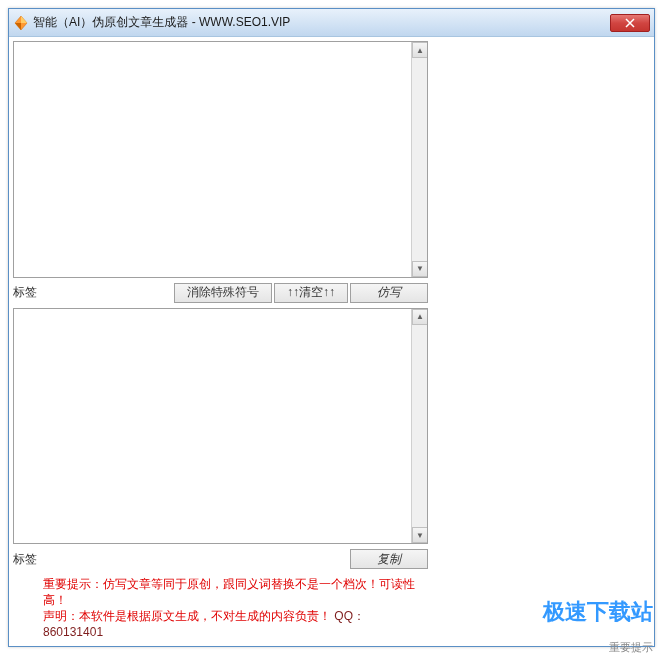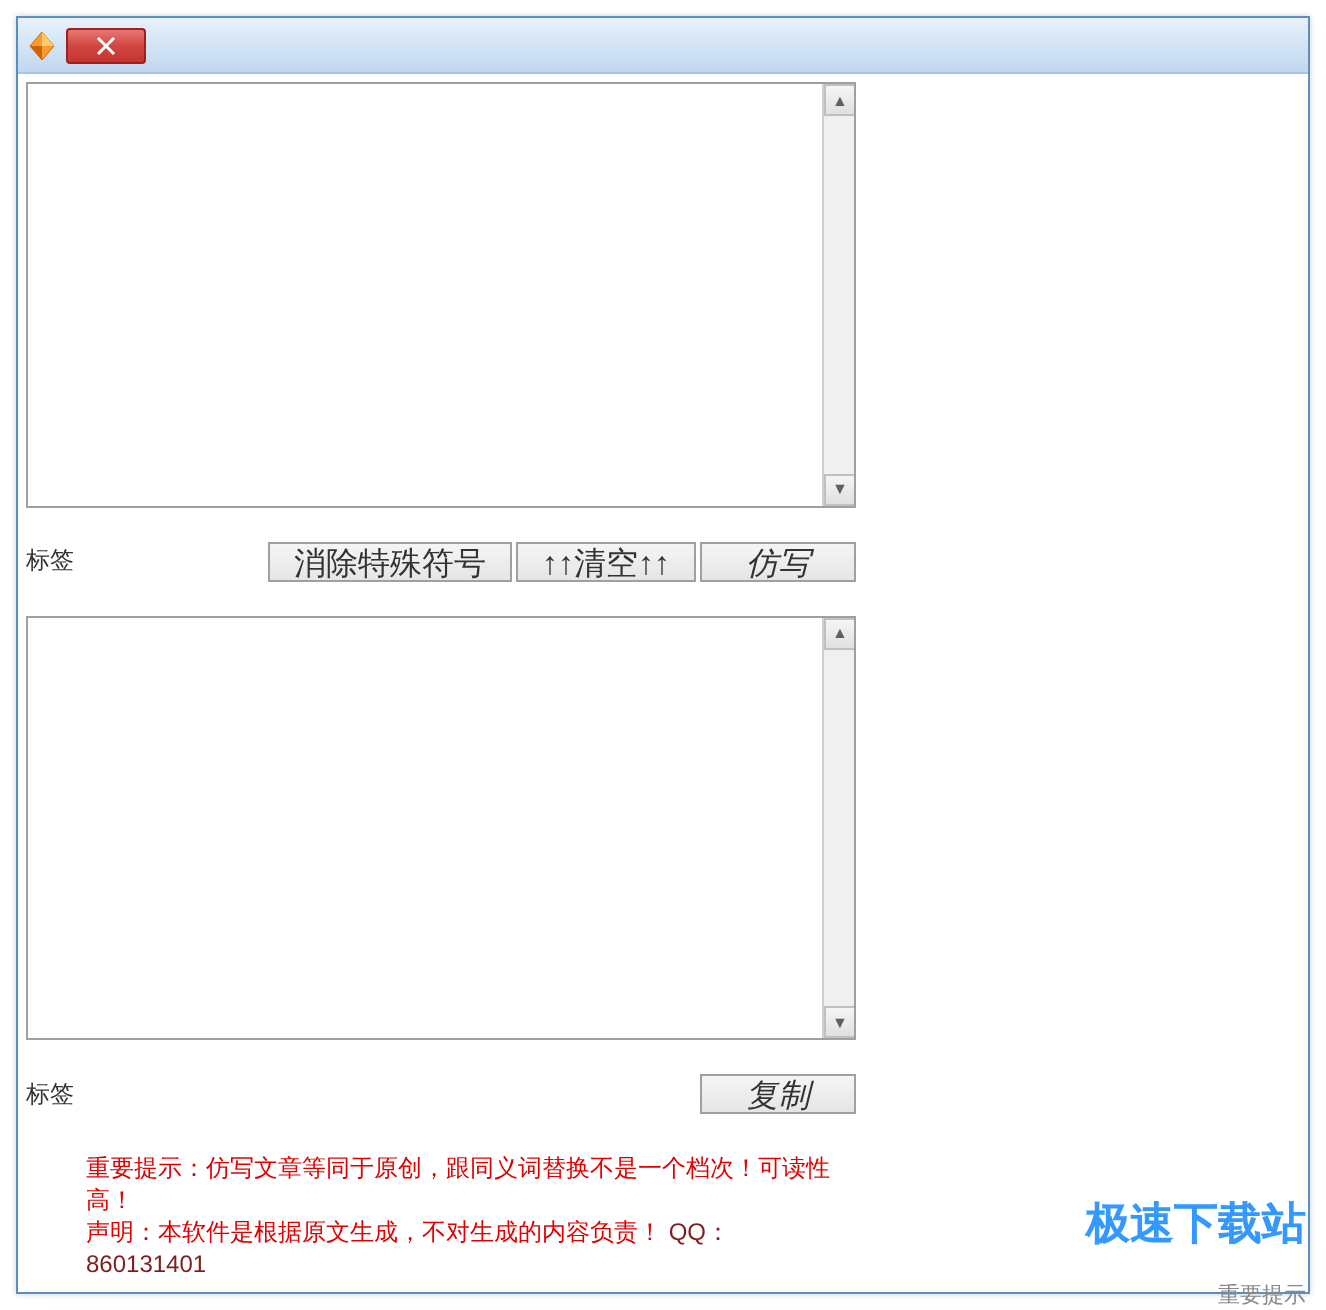--- a/index.html
+++ b/index.html
@@ -116,36 +116,36 @@
       justify-content: center;
       font-size: 8px;
       color: #606060;
     }
     .scrollbar-up { top: 0; }
     .scrollbar-down { bottom: 0; }
     .toolbar-row {
       height: 22px;
       display: flex;
       align-items: center;
-      margin: 16px 0;
+      margin: 4px 0;
     }
     .label {
       font-size: 12px;
       color: #333;
       margin-right: 4px;
     }
     .toolbar-spacer {
       flex: 1;
     }
     .btn {
       height: 20px;
       padding: 0 12px;
       background: linear-gradient(to bottom, #f5f5f5, #e5e5e5);
       border: 1px solid #a0a0a0;
-      font-size: 16px;
+      font-size: 12px;
       color: #333;
       cursor: pointer;
       margin-left: 2px;
       font-family: inherit;
     }
     .btn-wide {
       min-width: 78px;
       font-style: italic;
     }
     .notice-area {
@@ -185,20 +185,21 @@
 
 <div class="window">
   <div class="titlebar">
     <span class="titlebar-icon">
       <svg viewBox="0 0 16 16">
         <polygon points="8,1 14,8 8,15 2,8" fill="#ff9933" stroke="#cc6600" stroke-width="0.5"></polygon>
         <polygon points="8,1 14,8 8,8" fill="#ffcc66"></polygon>
         <polygon points="8,8 8,15 2,8" fill="#cc6600"></polygon>
       </svg>
     </span>
+    <span class="titlebar-title">智能（AI）伪原创文章生成器 - WWW.SEO1.VIP</span>
     <div class="close-btn">
       <svg viewBox="0 0 10 10">
         <path d="M1,1 L9,9 M9,1 L1,9" stroke="#fff" stroke-width="1.5"></path>
       </svg>
     </div>
   </div>
 
   <div class="content">
     <div class="left-panel">
 

